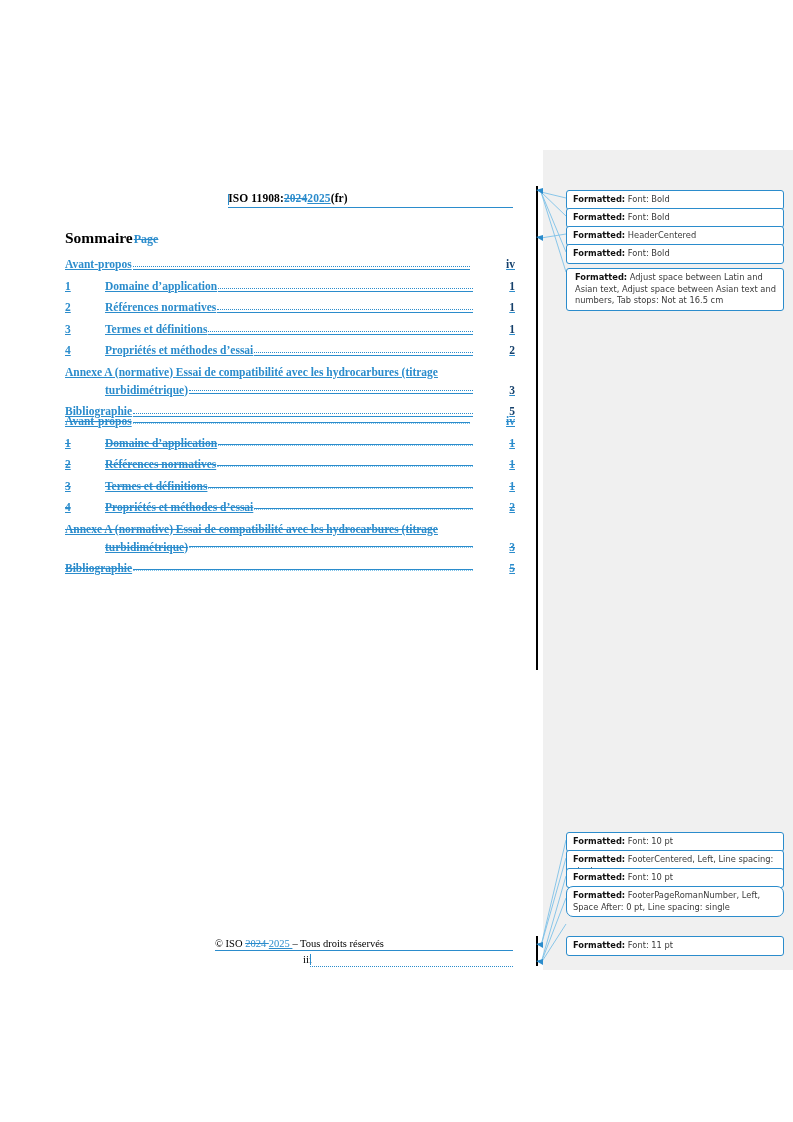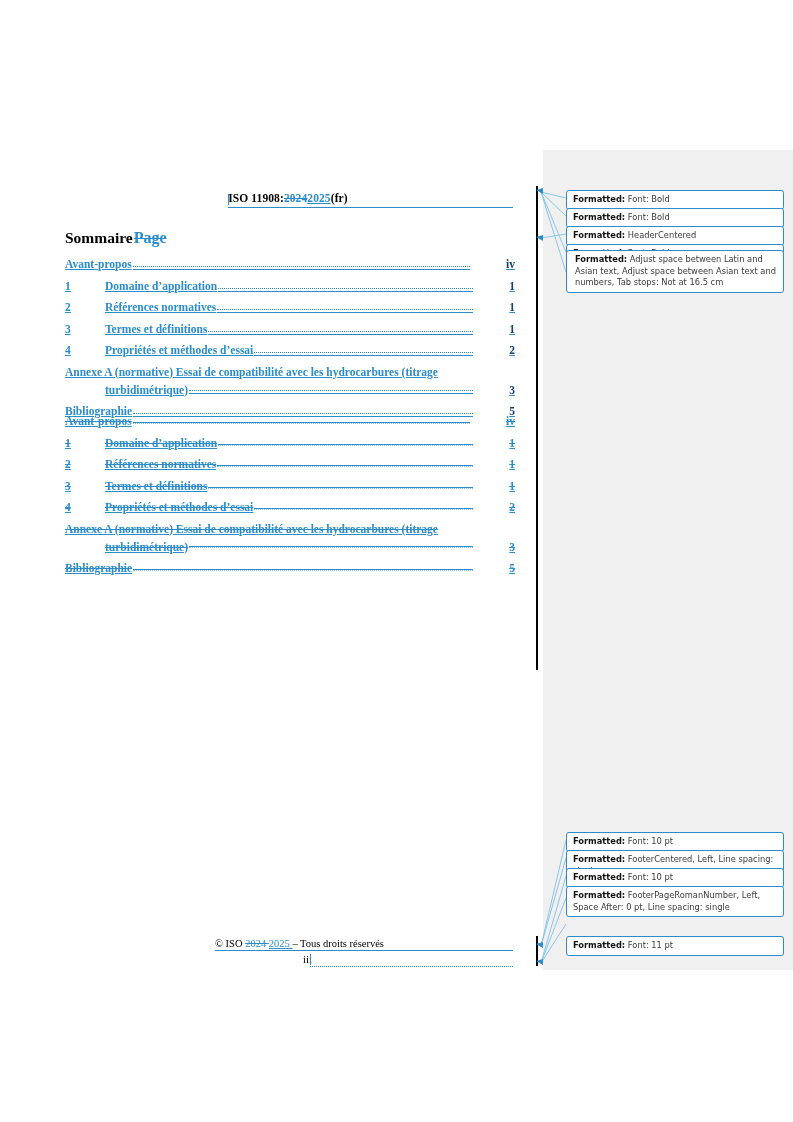--- a/index.html
+++ b/index.html
@@ -89,21 +89,21 @@
     left: 65px;
     top: 229px;
     font-size: 15.5px;
     font-weight: bold;
     color: #000;
     white-space: nowrap;
   }
   #sommaire-heading .del {
     color: #2b8ccc;
     text-decoration: line-through;
-    font-size: 16px;
+    font-size: 12px;
     font-weight: bold;
     margin-left: 1px;
   }
 
   
   .toc {
     position: absolute;
     left: 65px;
     width: 450px;
   }
@@ -428,19 +428,19 @@
     <polygon points="536,944 543,942 543,948"></polygon>
     <polygon points="536,961 543,959 543,965"></polygon>
   </g>
 </svg>
 
 <div id="balloons">
     <div class="balloon" style="top: 190px; min-height: 16px;"><b>Formatted:</b><span> Font: Bold</span></div>
     <div class="balloon" style="top: 208px; min-height: 16px;"><b>Formatted:</b><span> Font: Bold</span></div>
     <div class="balloon" style="top: 226px; min-height: 16px;"><b>Formatted:</b><span> HeaderCentered</span></div>
     <div class="balloon" style="top: 244px; min-height: 16px;"><b>Formatted:</b><span> Font: Bold</span></div>
-    <div class="balloon" style="top: 250px; min-height: 40px; padding-left: 8px;"><b>Formatted:</b><span> Adjust space between Latin and Asian text, Adjust space between Asian text and numbers, Tab stops: Not at  16.5 cm</span></div>
+    <div class="balloon" style="top: 268px; min-height: 40px; padding-left: 8px;"><b>Formatted:</b><span> Adjust space between Latin and Asian text, Adjust space between Asian text and numbers, Tab stops: Not at  16.5 cm</span></div>
     <div class="balloon" style="top: 832px; min-height: 16px;"><b>Formatted:</b><span> Font: 10 pt</span></div>
     <div class="balloon" style="top: 850px; min-height: 16px;"><b>Formatted:</b><span> FooterCentered, Left, Line spacing:  single</span></div>
     <div class="balloon" style="top: 868px; min-height: 16px;"><b>Formatted:</b><span> Font: 10 pt</span></div>
-    <div class="balloon" style="top: 886px; min-height: 28px;"><b>Formatted:</b><span> FooterPageRomanNumber, Left, Space After:  0 pt, Line spacing:  single</span></div>
+    <div class="balloon" style="top: 886px; min-height: 28px; border-radius: 7px;"><b>Formatted:</b><span> FooterPageRomanNumber, Left, Space After:  0 pt, Line spacing:  single</span></div>
     <div class="balloon" style="top: 936px; min-height: 16px;"><b>Formatted:</b><span> Font: 11 pt</span></div>
   </div>
 
 </body></html>

